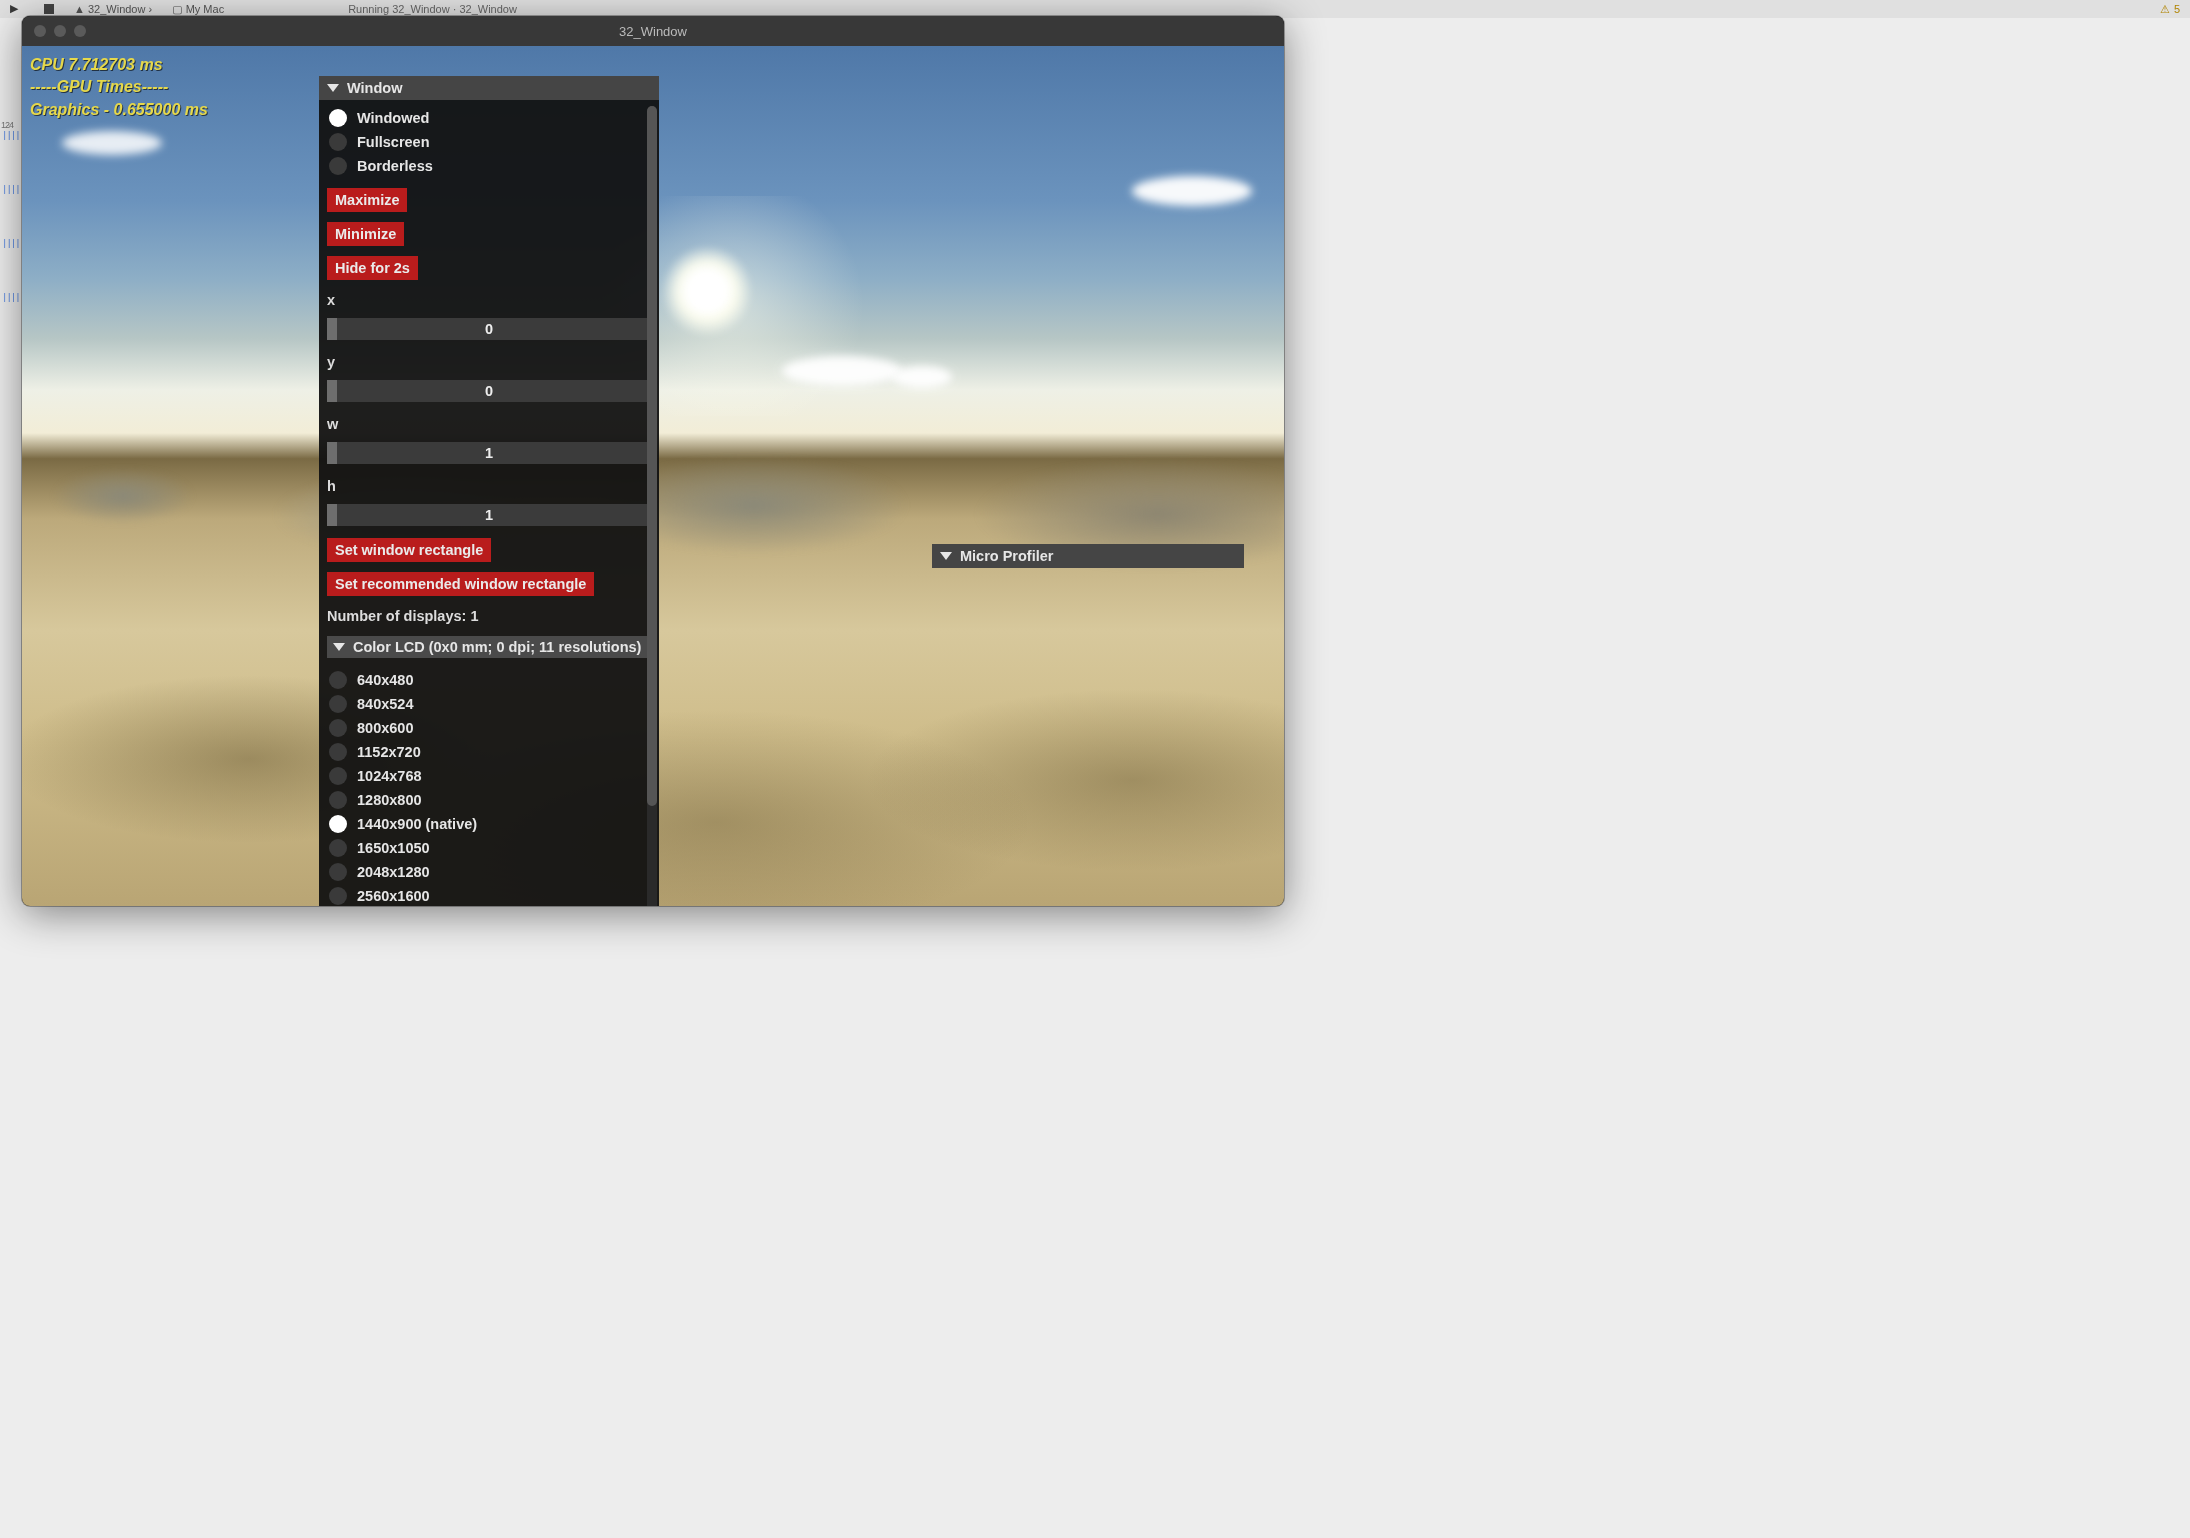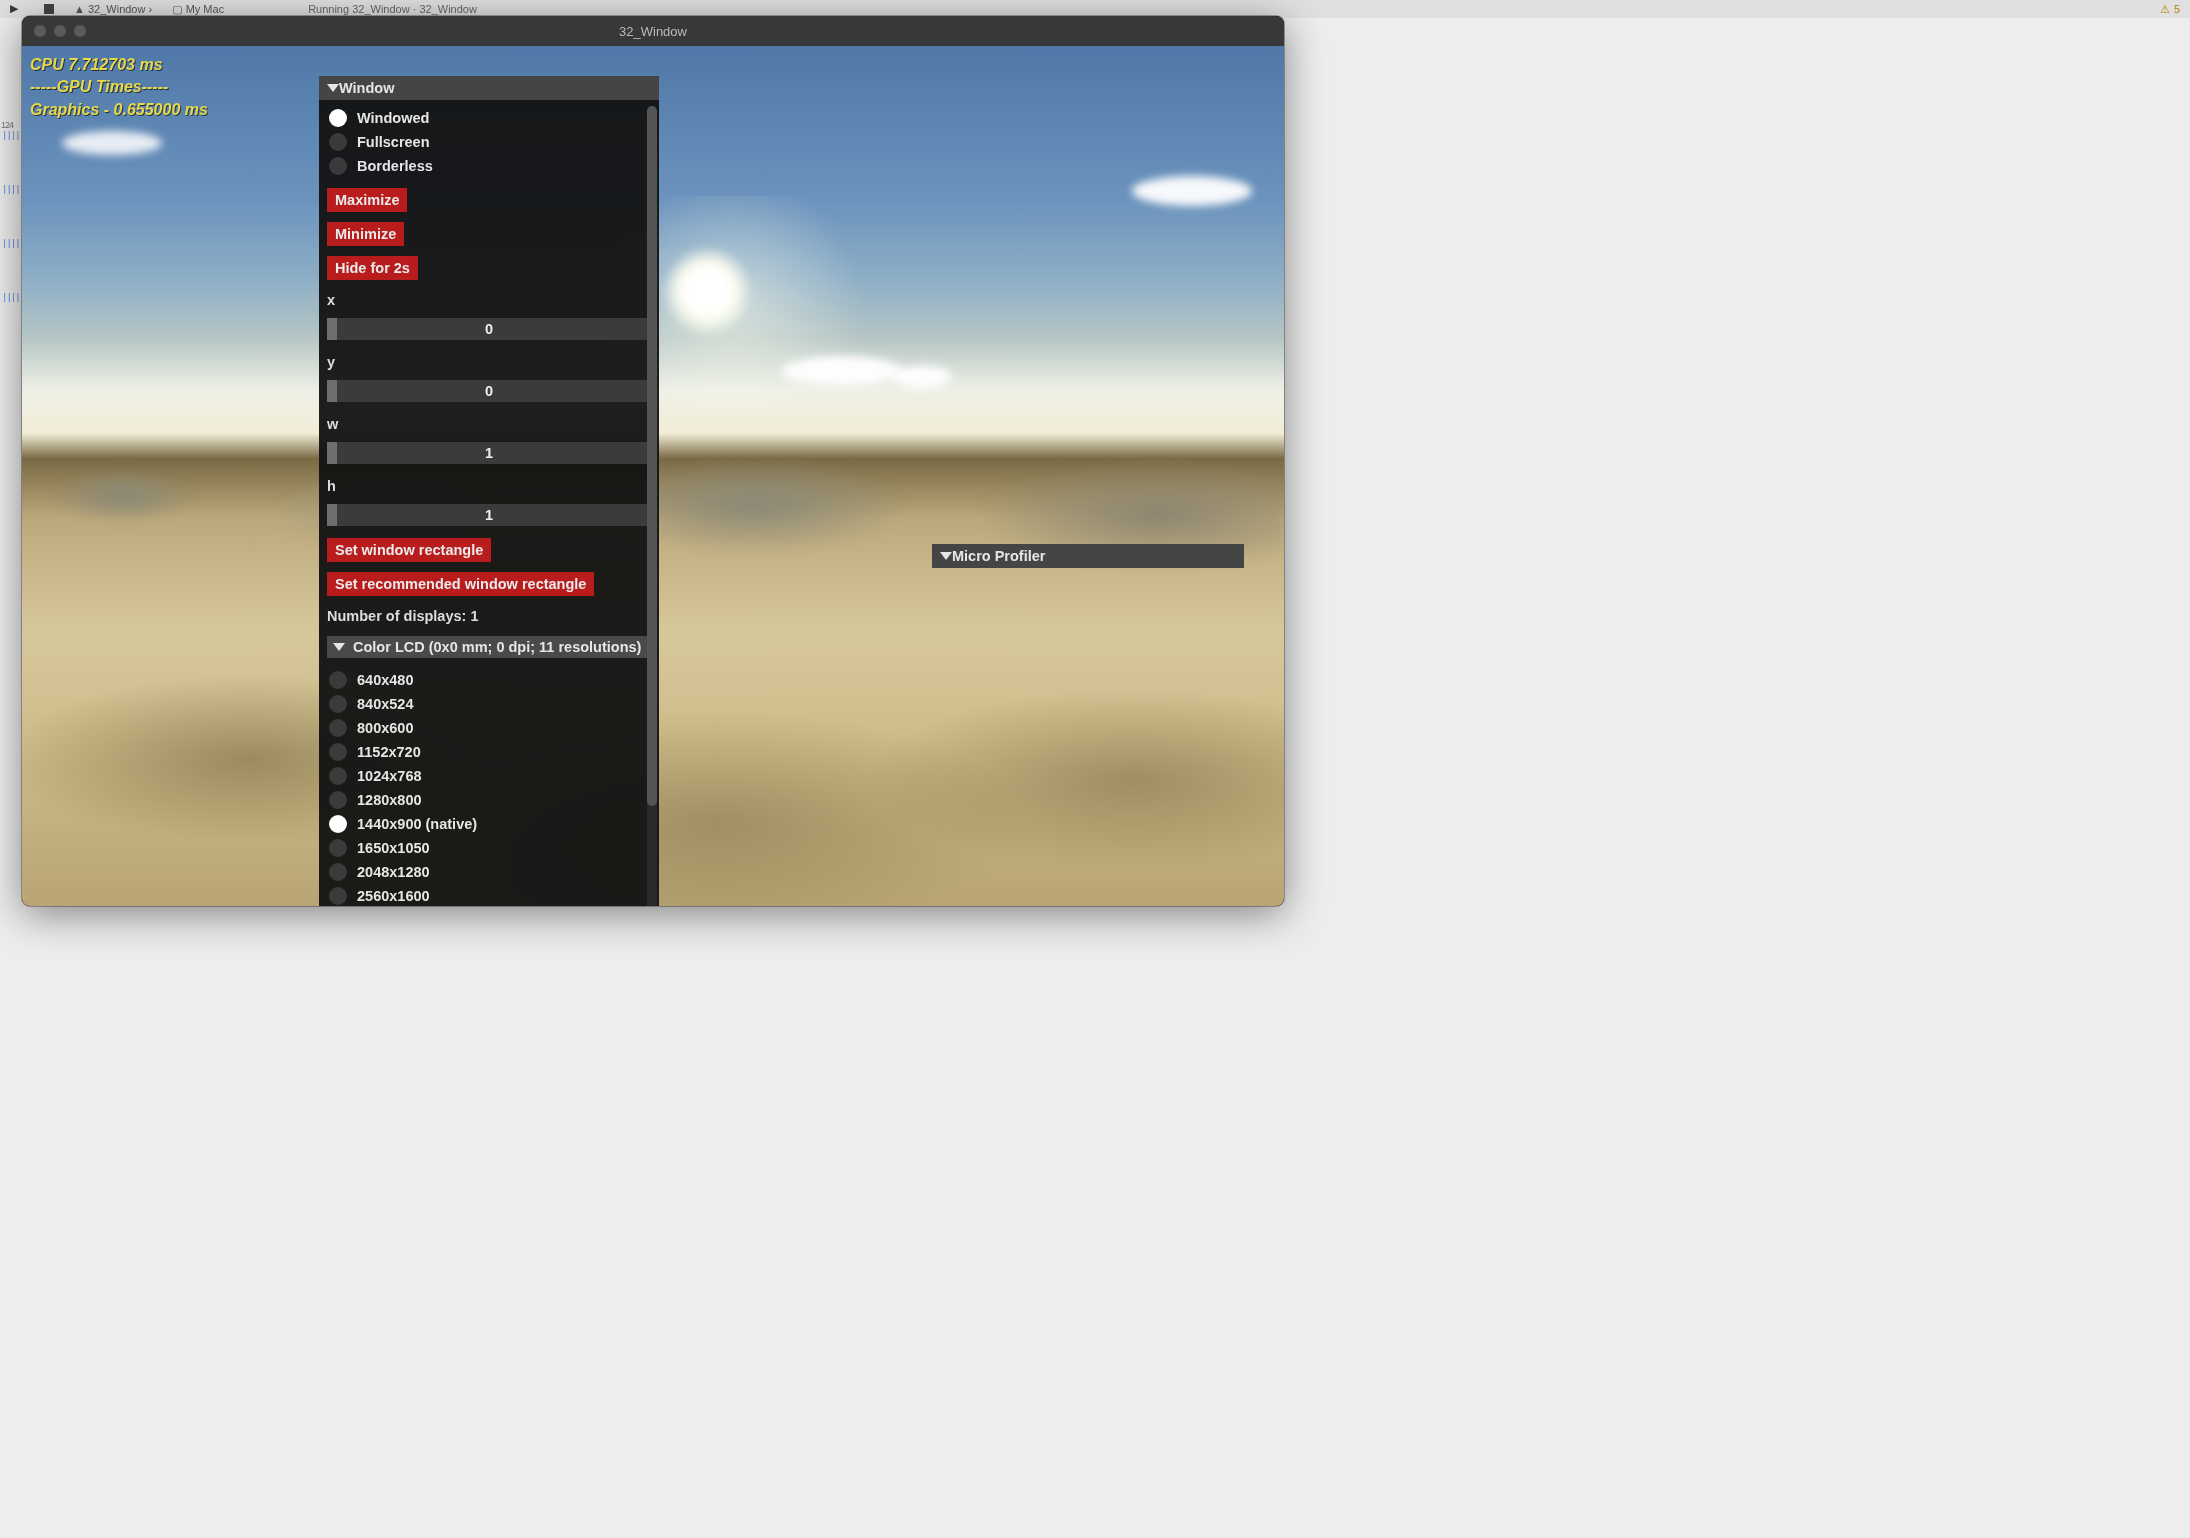--- a/index.html
+++ b/index.html
@@ -85,21 +85,21 @@
     position: absolute;
     background: rgba(18,18,18,.95);
     border-radius: 2px;
     color: #e6e6e6;
     font-size: 14.5px;
     font-weight: 600;
   }
   .imgui-header {
     background: #454545;
     padding: 4px 8px;
-    display: flex; align-items: center; 
+    display: flex; align-items: center; gap: 8px;
     cursor: move;
   }
   .imgui-caret {
     width: 0; height: 0; display: inline-block;
     border-left: 6px solid transparent;
     border-right: 6px solid transparent;
     border-top: 8px solid #e6e6e6;
   }
   .imgui-body { padding: 6px 8px; display: flex; flex-direction: column; gap: 10px; position: relative; }
   .panel-window { left: 297px; top: 30px; width: 340px; height: 860px; }
@@ -127,21 +127,21 @@
 </style>
 </head>
 <body>
 
 <div class="ide-bg">
   <div class="ide-topbar">
     <span class="tb-icon play">▶</span>
     <span class="tb-icon stop"></span>
     <span>▲ <span>32_Window</span> ›</span>
     <span>▢ <span>My Mac</span></span>
-    <span style="margin-left:64px;color:#666">Running 32_Window · 32_Window</span>
+    <span style="margin-left:104px;color:#666">Running 32_Window · 32_Window</span>
     <span class="ide-warning">⚠ <span>5</span></span>
   </div>
   <div class="ide-sparks">
     <div style="color:#777;margin-left:-1px">124</div>
     <div class="sp">||||||||</div>
     <div class="sp">||||||||</div>
     <div class="sp">||||||||</div>
     <div class="sp">||||||||||</div>
   </div>
 </div>

